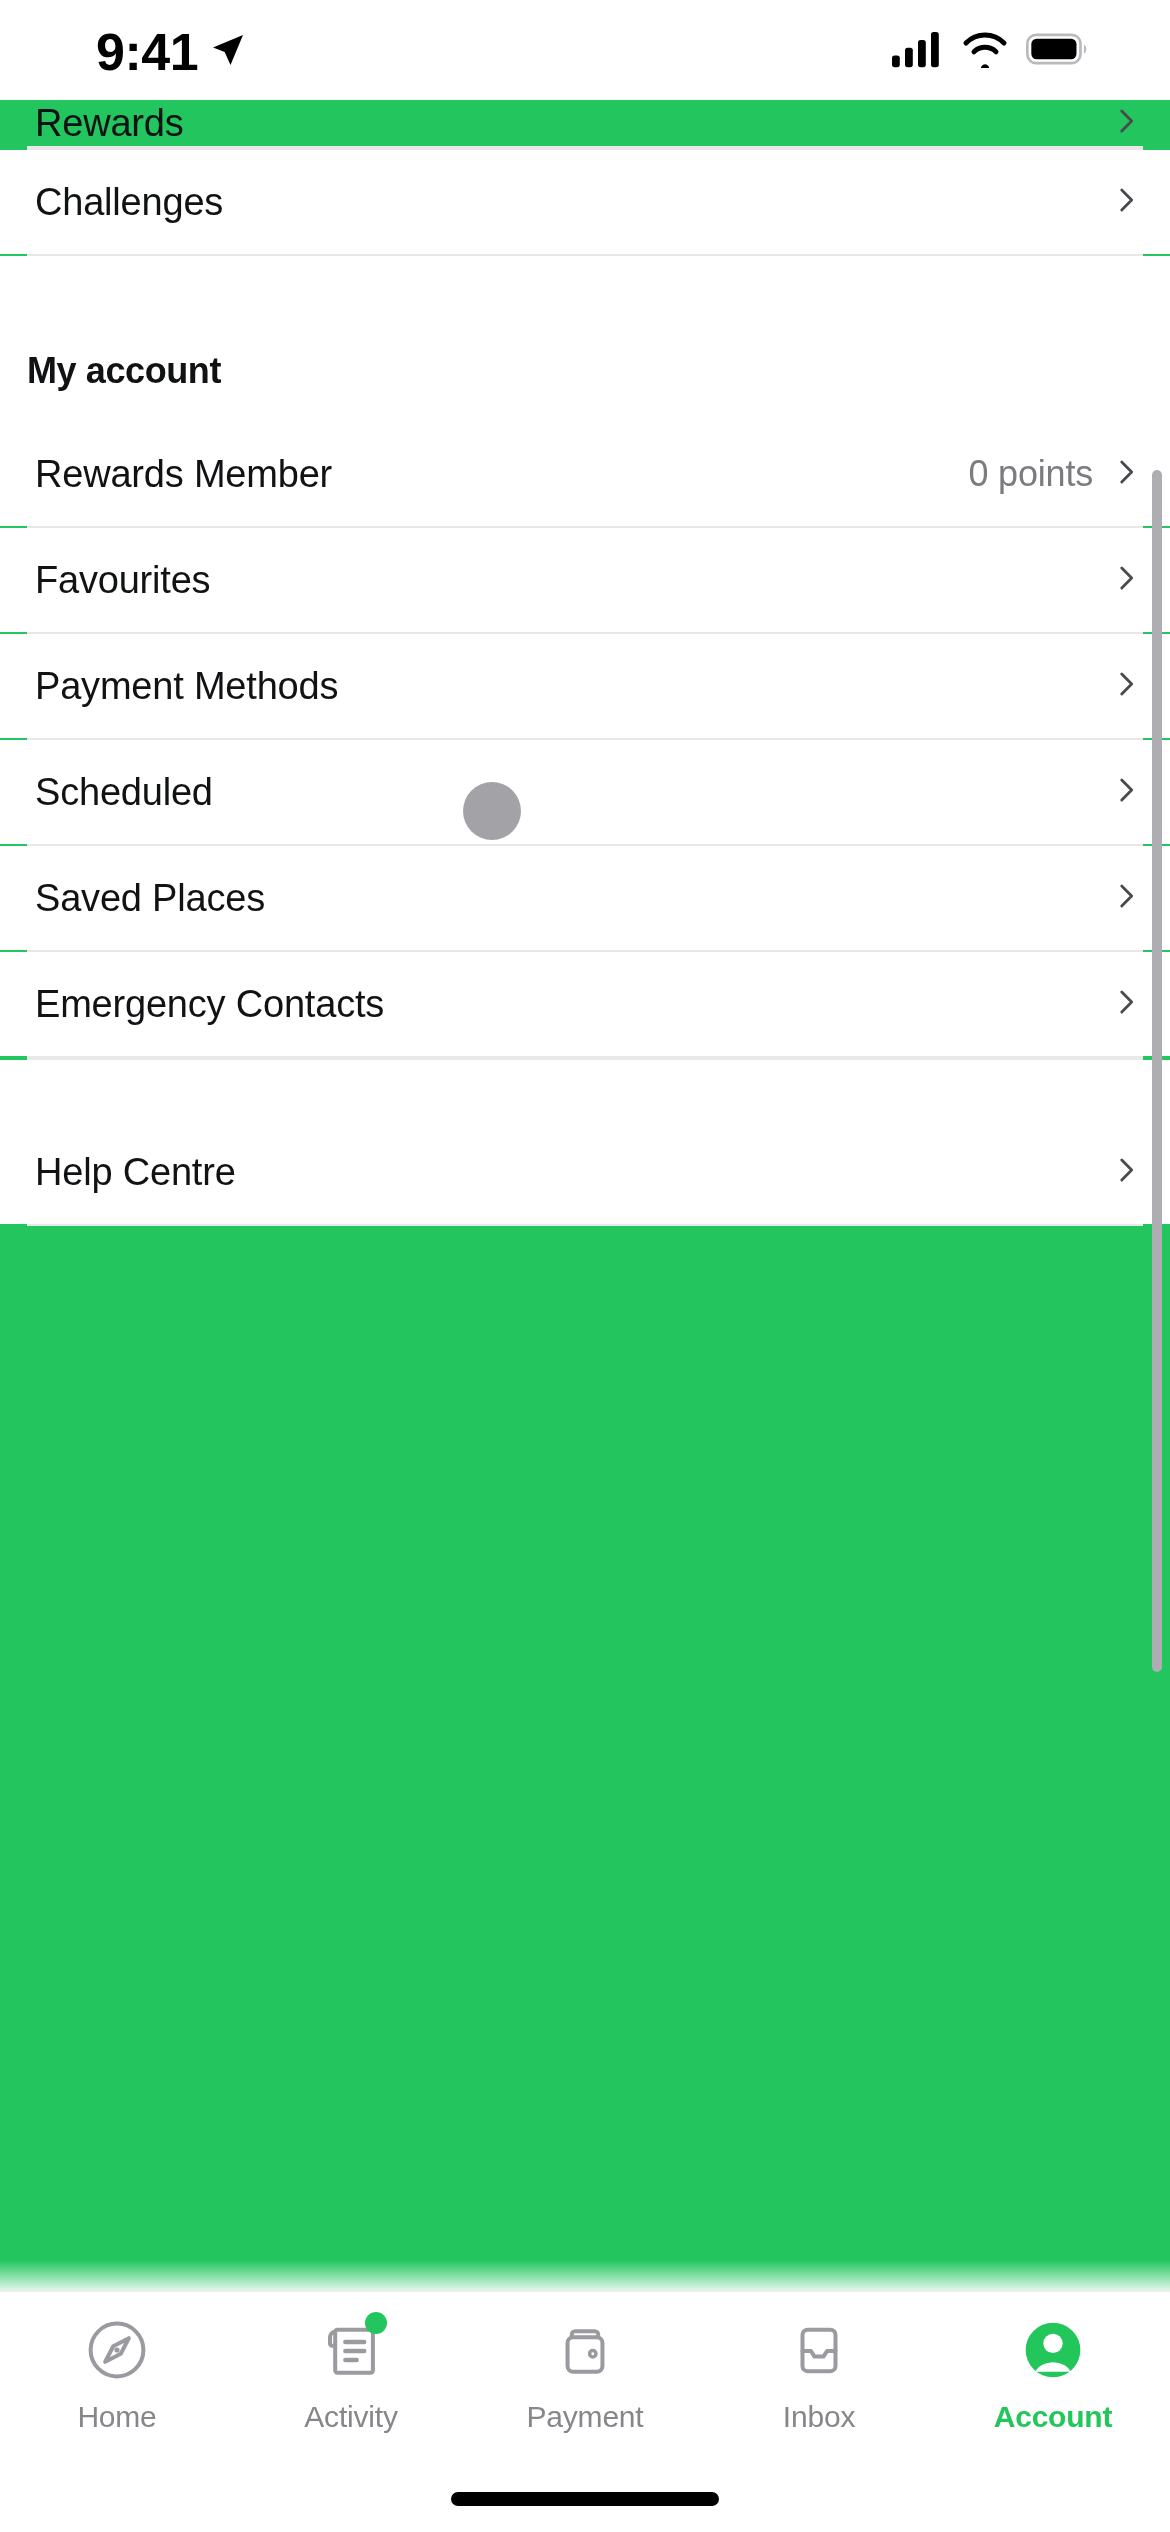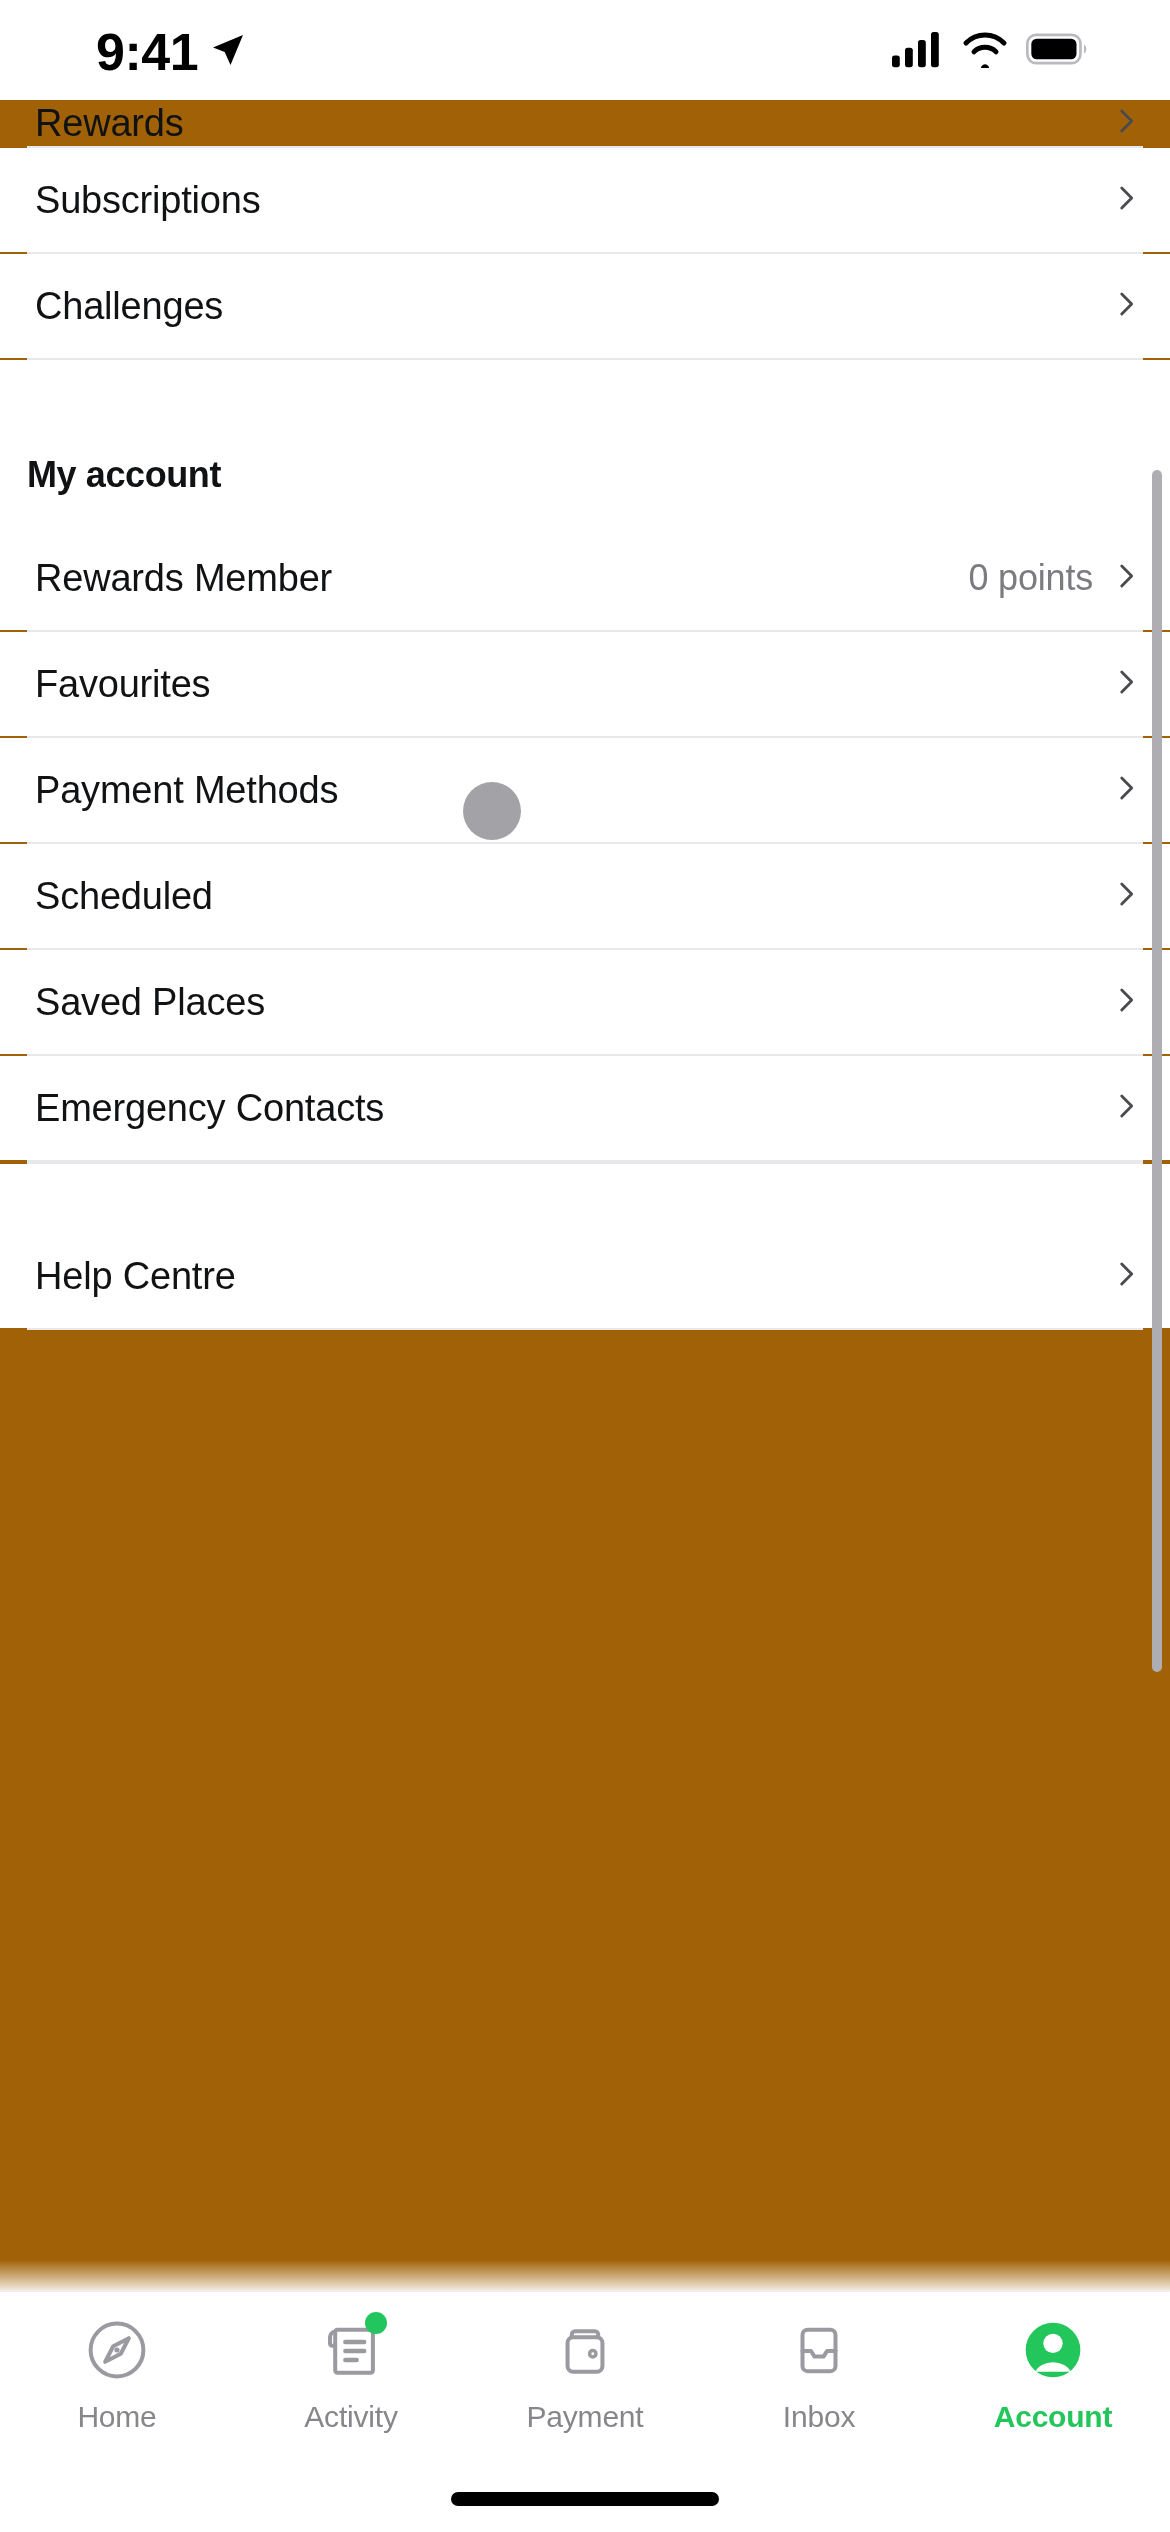--- a/index.html
+++ b/index.html
@@ -5,21 +5,21 @@
   * { box-sizing: border-box; margin: 0; padding: 0; }
   html, body {
     width: 1170px; height: 2532px;
     background: #ffffff;
     font-family: "Liberation Sans", sans-serif;
     overflow: hidden;
   }
   .phone {
     position: relative;
     width: 1170px; height: 2532px;
-    background: #a16207;
+    background: #22c55e;
     overflow: hidden;
   }
 
   
   .status-bar {
     position: absolute; top: 0; left: 0;
     width: 1170px; height: 100px;
     z-index: 40;
     background: #ffffff;
   }
@@ -243,30 +243,20 @@
             <span class="chev">
               <svg width="34" height="34" viewBox="0 0 24 24">
                   <path d="M9 5 L16 12 L9 19" stroke="#4a4a4f" stroke-width="2" fill="none" stroke-linecap="round" stroke-linejoin="round"></path>
                 </svg>
             </span>
           </span>
         </div>
       </div>
       <div class="divider"></div>
 
-      <div class="row">
-        <span class="row-label">Subscriptions</span>
-        <span class="row-right">
-          <span class="chev">
-            <svg width="34" height="34" viewBox="0 0 24 24">
-                <path d="M9 5 L16 12 L9 19" stroke="#4a4a4f" stroke-width="2" fill="none" stroke-linecap="round" stroke-linejoin="round"></path>
-              </svg>
-          </span>
-        </span>
-      </div>
       <div class="divider"></div>
 
       <div class="row">
         <span class="row-label">Challenges</span>
         <span class="row-right">
           <span class="chev">
             <svg width="34" height="34" viewBox="0 0 24 24">
                 <path d="M9 5 L16 12 L9 19" stroke="#4a4a4f" stroke-width="2" fill="none" stroke-linecap="round" stroke-linejoin="round"></path>
               </svg>
           </span>

